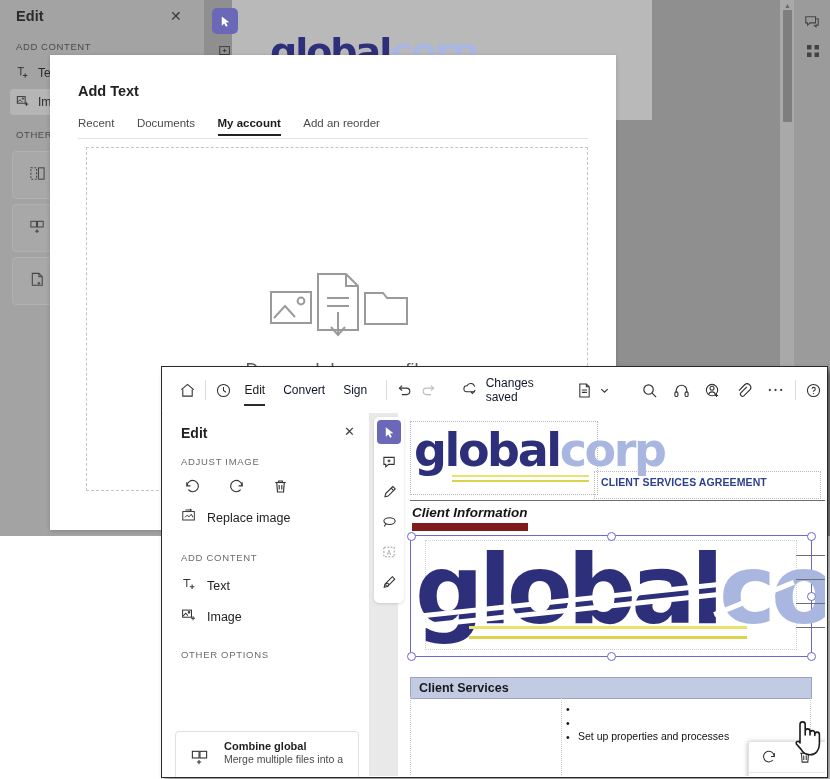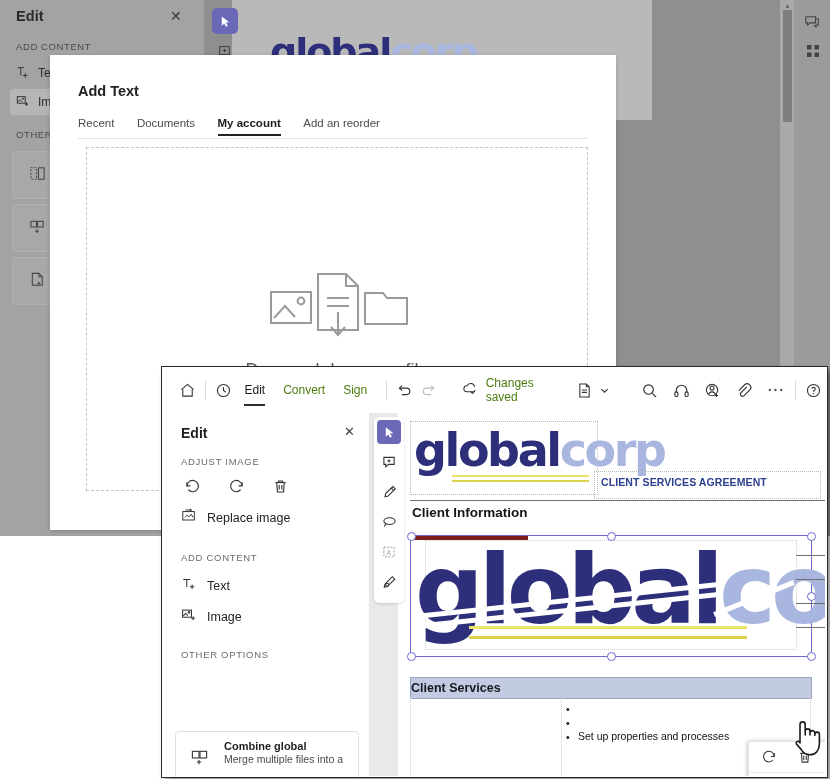--- a/index.html
+++ b/index.html
@@ -100,21 +100,21 @@
     position:absolute;left:161px;top:366px;width:665px;height:410px;background:#ffffff;
     border:1px solid #2a2a2a;
     box-shadow:4px 4px 6px rgba(0,0,0,.45);
     overflow:hidden;
   }
   #fg-toolbar{
     position:absolute;left:0;top:0;width:663px;height:46px;background:#fff;
     border-bottom:1px solid #e6e6e6;display:flex;align-items:center;
   }
   .tb-item{
-    display:flex;align-items:center;justify-content:center;height:46px;color:#4d7c0f;
+    display:flex;align-items:center;justify-content:center;height:46px;color:#0f172a;
     font-size:12px;cursor:pointer;position:relative;
   }
   .tb-label{padding:0 9px;}
   .tb-label.active{font-weight:normal;color:#1a1a1a;}
   .tb-label.active:after{
     content:"";position:absolute;left:9px;right:9px;bottom:7px;height:2px;background:#2b2b2b;
   }
   .tb-icon{width:30px;}
   .tb-sep{width:1px;height:20px;background:#dcdcdc;margin:0 6px;}
   .tb-disabled{opacity:.32;}
@@ -165,21 +165,21 @@
   
   #sel-box{
     position:absolute;border:1px solid #6b68cf;
   }
   .sel-h{
     position:absolute;width:7px;height:7px;border-radius:50%;background:#fff;border:1.4px solid #6b68cf;
   }
   
   #cs-table{position:absolute;}
   #cs-head{background:#c3cbe3;border:1px solid #9aa4c4;height:20px;}
-  #cs-head span{font-size:12.5px;font-weight:bold;color:#16181d;line-height:20px;display:block;}
+  #cs-head span{font-size:12.5px;font-weight:bold;color:#16181d;padding-left:8px;line-height:20px;display:block;}
   .cs-bullet{position:absolute;font-size:10.5px;color:#111;}
   
   #ctx-menu{
     position:absolute;background:#fff;box-shadow:0 1px 5px rgba(0,0,0,.3);border:1px solid #e2e2e2;
   }
   #ctx-row1{height:30px;display:flex;align-items:center;gap:20px;padding:0 12px;border-bottom:1px solid #e6e6e6;}
   #ctx-row2{height:30px;display:flex;align-items:center;gap:9px;padding:0 12px;font-size:11.5px;color:#1c1c1c;}
   .ctx-ic{cursor:pointer;display:flex;align-items:center;}
   
   #hand-cursor{position:absolute;pointer-events:none;}
@@ -512,21 +512,21 @@
         <span class="dark">global</span><span class="light">corp</span>
       </div>
       <div class="hl-line" style="left:54px;top:62px;width:137px;background:#e8e36a;"></div>
       <div class="hl-line" style="left:54px;top:67px;width:137px;background:#d9d34e;"></div>
 
       <div class="doc-dash" style="left:196px;top:58px;width:225px;height:26px;"></div>
       <div style="position:absolute;left:203px;top:63px;font-size:10.5px;font-weight:bold;color:#2d3f8f;letter-spacing:.1px;">CLIENT SERVICES AGREEMENT</div>
 
       <div class="grayline" style="left:12px;top:87px;width:415px;"></div>
 
-      <div style="position:absolute;left:14px;top:92px;font-size:13.5px;font-weight:bold;color:#141414;border-bottom:4px solid #7f1d1d;padding-bottom:16px;">Client Information</div>
+      <div style="position:absolute;left:14px;top:92px;font-size:13.5px;font-weight:bold;color:#141414;border-bottom:8px solid #7f1d1d;padding-bottom:3px;font-style:italic;">Client Information</div>
 
       <div id="sel-box" style="left:12px;top:122px;width:400px;height:120px;">
         <div class="doc-dash" style="left:14px;top:4px;width:370px;height:108px;border-color:#cfcfcf;"></div>
         <div class="doc-logo" style="left:4px;top:-2px;font-size:96px;letter-spacing:-5px;">
           <span class="dark">global</span><span class="light">corp</span>
         </div>
         <div class="hl-line" style="left:58px;top:90px;width:278px;background:#e8e36a;height:3px;"></div>
         <div class="hl-line" style="left:58px;top:100px;width:278px;background:#dcd44f;height:3px;"></div>
 
         <div style="position:absolute;left:6px;top:62px;width:300px;height:5px;background:#fff;transform:rotate(-6deg);"></div>

